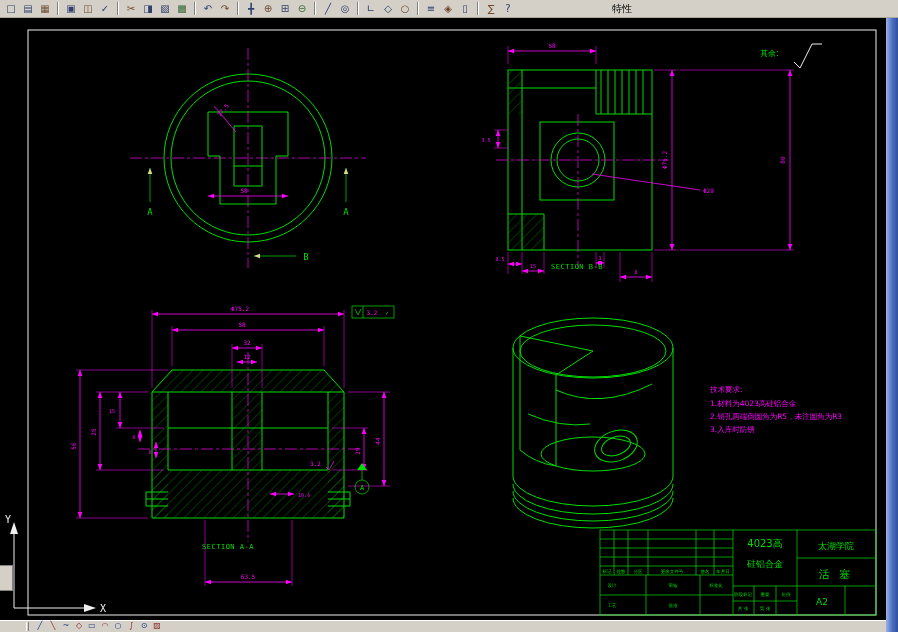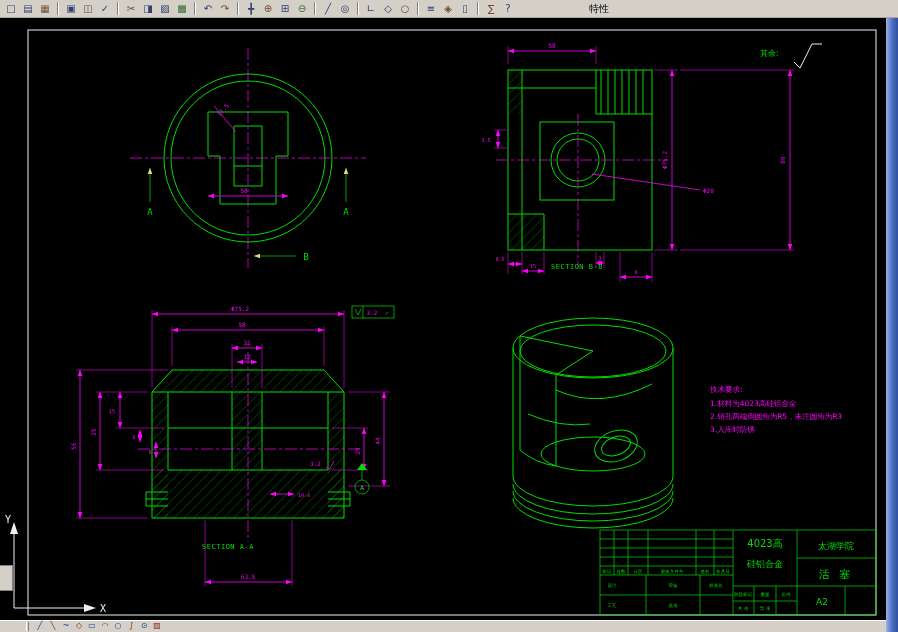--- a/index.html
+++ b/index.html
@@ -11,21 +11,21 @@
   .toolbar{position:absolute;top:0;left:0;width:898px;height:18px;background:#d4d0c8;
     border-bottom:1px solid #aca899;display:flex;align-items:center;padding-left:3px}
   .tb-row{display:flex;align-items:center;gap:1px}
   .tb-btn{display:inline-block;width:16px;height:15px;font-size:10px;line-height:14px;
     text-align:center;color:#31406e;background:#d4d0c8;border:1px solid #d4d0c8;cursor:default;
     font-family:"DejaVu Sans",sans-serif}
   .tb-btn:nth-of-type(3n){color:#6d4a2f}
   .tb-btn:nth-of-type(4n){color:#3a6b3a}
   .tb-sep{display:inline-block;width:2px;height:13px;border-left:1px solid #808080;
     border-right:1px solid #ffffff;margin:0 3px}
-  .tb-label{font-size:10px;color:#000;margin-left:73px;white-space:nowrap}
+  .tb-label{font-size:10px;color:#000;margin-left:96px;white-space:nowrap}
 
   
   .canvas{position:absolute;top:18px;left:0;width:886px;height:602px;background:#000}
   .canvas svg{position:absolute;left:0;top:0}
 
   
   .right-border{position:absolute;top:18px;left:886px;width:12px;height:614px;
     background:linear-gradient(90deg,#9ab2e8,#4a6cc0 55%,#2f4f9e)}
 
   

